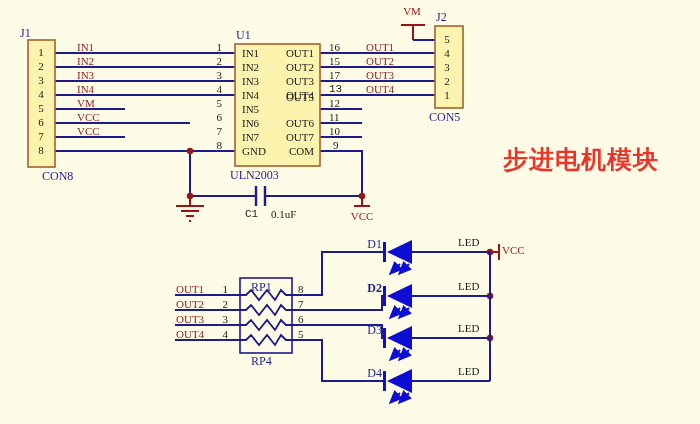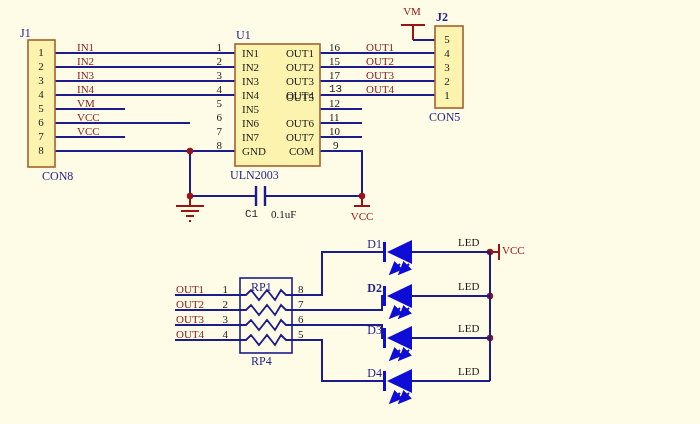--- a/index.html
+++ b/index.html
@@ -187,35 +187,36 @@
 <div class="lbl num" style="left:329px;top:97px;">12</div>
 <div class="lbl num" style="left:329px;top:111px;text-align:right;">11</div>
 <div class="lbl num" style="left:329px;top:125px;">10</div>
 <div class="lbl num" style="left:333px;top:139px;">9</div>
 
 <div class="lbl net" style="left:366px;top:41px;">OUT1</div>
 <div class="lbl net" style="left:366px;top:55px;">OUT2</div>
 <div class="lbl net" style="left:366px;top:69px;">OUT3</div>
 <div class="lbl net" style="left:366px;top:83px;">OUT4</div>
 
-<div class="lbl des" style="left:436px;top:11px;font-weight:bold;">J2</div>
+<div class="lbl des" style="left:436px;top:11px;">J2</div>
 <div class="lbl des" style="left:429px;top:111px;">CON5</div>
 <div class="lbl num ctr" style="left:441px;top:33px;width:12px;">5</div>
 <div class="lbl num ctr" style="left:441px;top:47px;width:12px;">4</div>
 <div class="lbl num ctr" style="left:441px;top:61px;width:12px;">3</div>
 <div class="lbl num ctr" style="left:441px;top:75px;width:12px;">2</div>
 <div class="lbl num ctr" style="left:441px;top:89px;width:12px;">1</div>
 
 <div class="lbl pwr ctr" style="left:398px;top:5px;width:28px;">VM</div>
 <div class="lbl pwr ctr" style="left:346px;top:210px;width:32px;">VCC</div>
 <div class="lbl pwr" style="left:502px;top:244px;">VCC</div>
 
 <div class="lbl num" style="left:245px;top:208px;font-family:Liberation Mono, monospace;">C1</div>
 <div class="lbl num" style="left:271px;top:208px;">0.1uF</div>
 
+<div class="title">步进电机模块</div>
 
 <div class="lbl des" style="left:251px;top:261px;margin-top:20px;">RP1</div>
 <div class="lbl des" style="left:251px;top:355px;">RP4</div>
 
 <div class="lbl net" style="left:176px;top:283px;">OUT1</div>
 <div class="lbl net" style="left:176px;top:298px;">OUT2</div>
 <div class="lbl net" style="left:176px;top:313px;">OUT3</div>
 <div class="lbl net" style="left:176px;top:328px;">OUT4</div>
 
 <div class="lbl num rgt" style="left:210px;top:283px;width:18px;">1</div>

